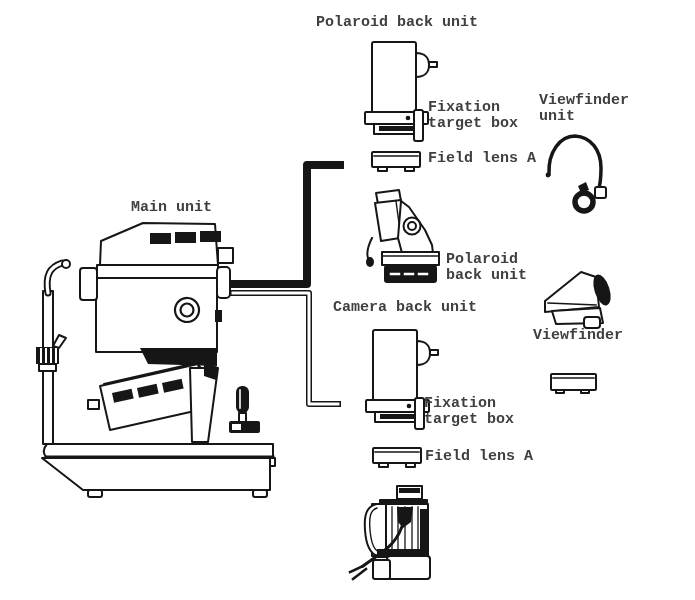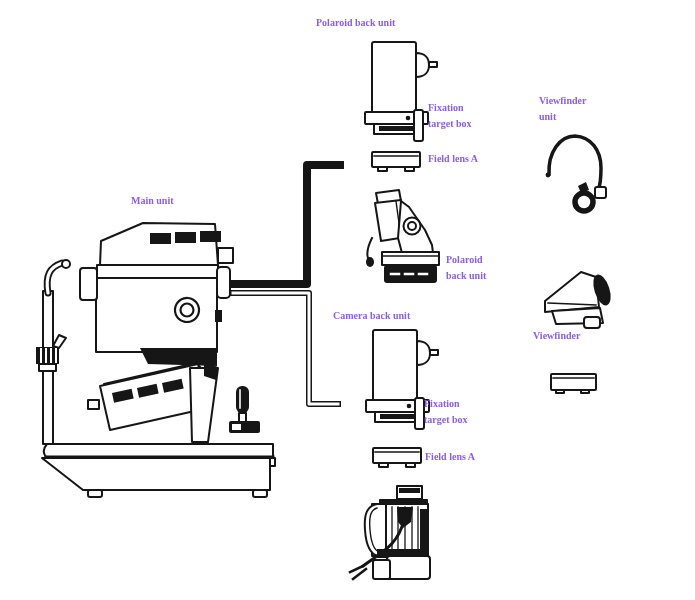--- a/index.html
+++ b/index.html
@@ -5,26 +5,26 @@
   html,body{margin:0;padding:0;}
   body{
     width:695px;height:600px;position:relative;overflow:hidden;
     background:#ffffff;
     font-family:"Liberation Mono","DejaVu Sans Mono",monospace;
   }
   #stage{position:absolute;left:0;top:0;width:695px;height:600px;}
   svg{position:absolute;left:0;top:0;}
   .lbl{
     position:absolute;
-    font-family:Liberation Serif, serif;
+    font-family:Liberation Mono, monospace;
     font-weight:700;
-    font-size:10px;
+    font-size:15px;
     line-height:16px;
     letter-spacing:0px;
-    color:#8b5cf6;
+    color:#404040;
     white-space:pre;
   }
   .w{fill:#ffffff;stroke:#161616;stroke-width:2;}
   .b{fill:#161616;stroke:none;}
   .ln{fill:none;stroke:#161616;}
 </style>
 </head>
 <body>
 
 <div id="stage">
@@ -188,22 +188,22 @@
       <rect x="373" y="560" width="17" height="19" rx="2" class="w"></rect>
     </g>
   </svg>
 
   <div class="lbl" style="left:316px;top:15px">Polaroid back unit</div>
   <div class="lbl" style="left:428px;top:100px">Fixation
 target box</div>
   <div class="lbl" style="left:539px;top:93px">Viewfinder
 unit</div>
   <div class="lbl" style="left:428px;top:151px">Field lens A</div>
-  <div class="lbl" style="left:131px;top:193px">Main unit</div>
+  <div class="lbl" style="left:131px;top:200px">Main unit</div>
   <div class="lbl" style="left:446px;top:252px">Polaroid
 back unit</div>
-  <div class="lbl" style="left:333px;top:308px">Camera back unit</div>
+  <div class="lbl" style="left:333px;top:300px">Camera back unit</div>
   <div class="lbl" style="left:533px;top:328px">Viewfinder</div>
   <div class="lbl" style="left:424px;top:396px">Fixation
 target box</div>
   <div class="lbl" style="left:425px;top:449px">Field lens A</div>
 
 </div>
 
 </body></html>

